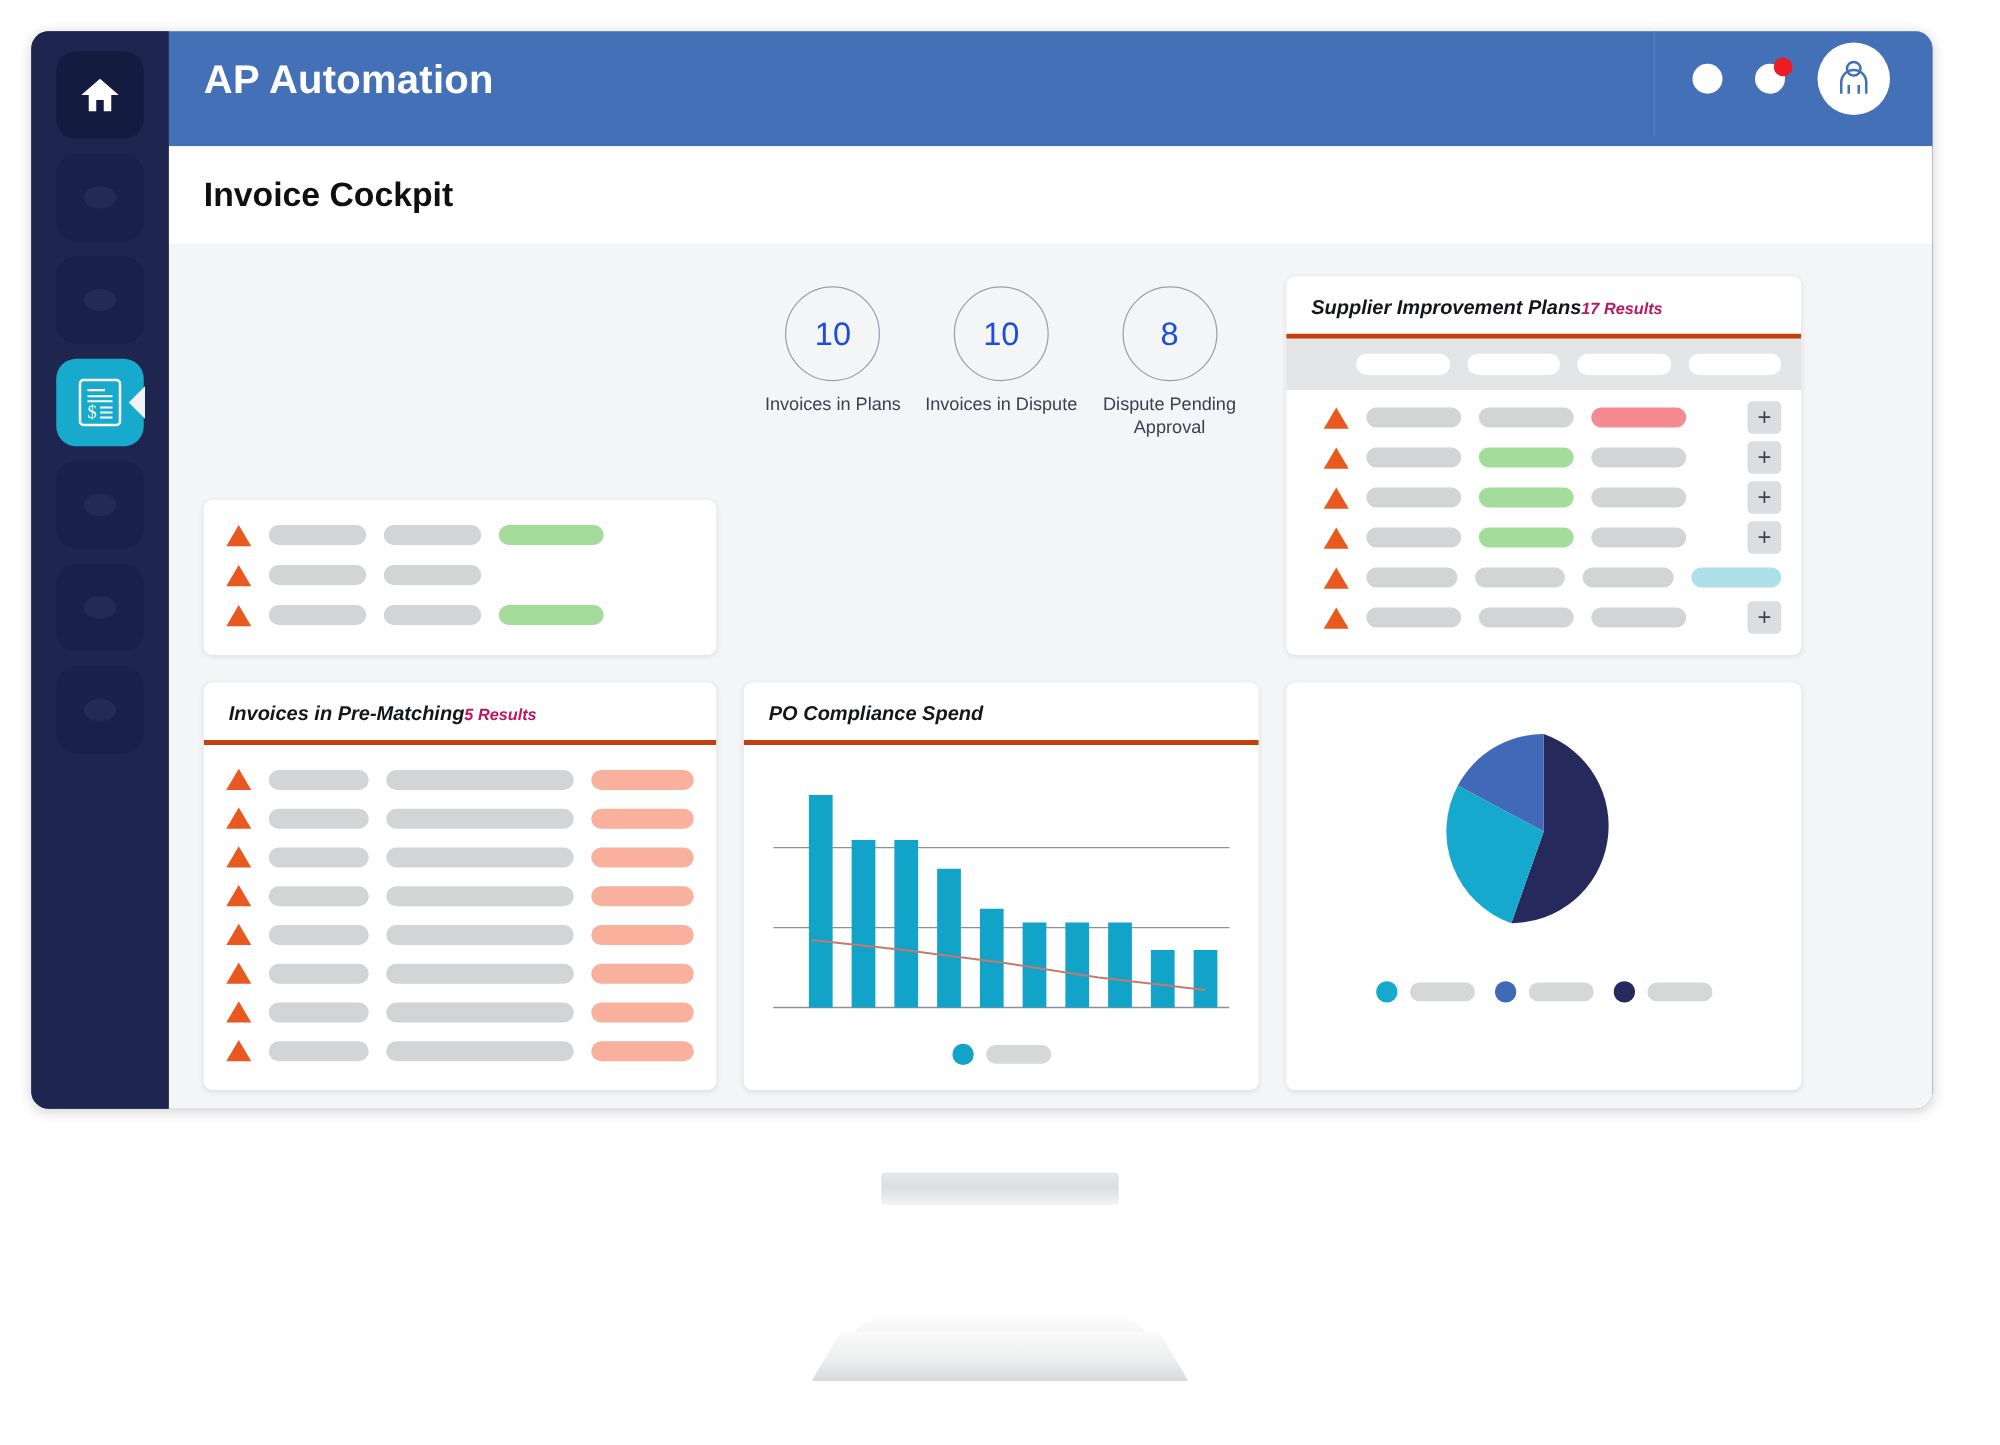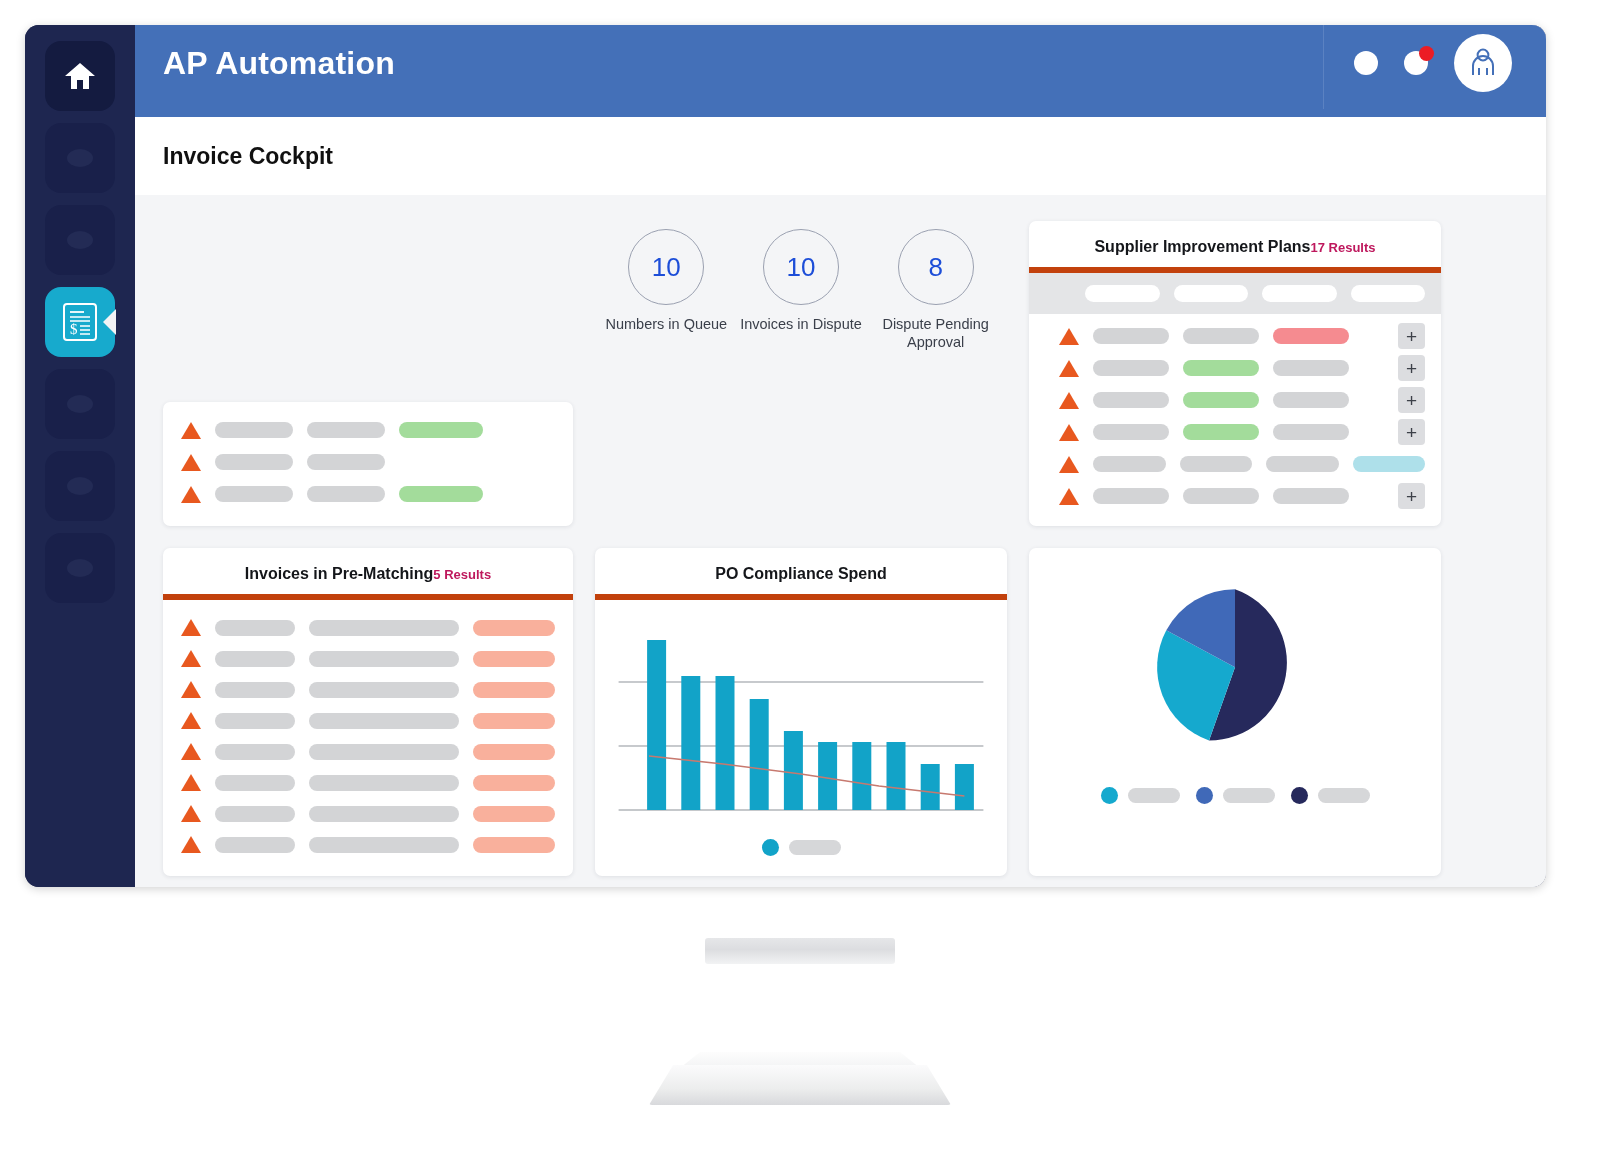--- a/index.html
+++ b/index.html
@@ -125,21 +125,21 @@
   
   #page-title-bar {
     background: #ffffff;
     height: 78px;
     flex: 0 0 78px;
     display: flex;
     align-items: center;
     padding-left: 28px;
   }
   #page-title {
-    font-size: 23px;
+    font-size: 27px;
     font-weight: bold;
     color: #101010;
   }
 
   
   #content {
     flex: 1 1 auto;
     background: #f4f5f7;
     padding: 26px 28px;
     display: grid;
@@ -180,23 +180,24 @@
     background: #ffffff;
     border-radius: 7px;
     box-shadow: 0 1px 4px rgba(30,35,60,.10);
     display: flex;
     flex-direction: column;
     overflow: hidden;
   }
   .card-head {
     display: flex;
     align-items: baseline;
-    justify-content: center;
+    justify-content: flex-start;
     padding: 17px 20px 11px 20px;
-    border-bottom: 6px solid #c2410c;
+    border-bottom: 4px solid #c2410c;
+    font-style: italic;
   }
   .card-title {
     font-size: 16px;
     font-weight: bold;
     color: #14161a;
   }
   .card-results {
     font-size: 13px;
     color: #be185d;
     font-weight: bold;
@@ -404,21 +405,21 @@
 
       <div id="page-title-bar">
         <h1 id="page-title">Invoice Cockpit</h1>
       </div>
 
       <main id="content">
 
         <section id="kpi-row">
           <div class="kpi">
             <div class="kpi-circle">10</div>
-            <div class="kpi-label">Numbers in Queue</div>
+            <div class="kpi-label">Invoices in Plans</div>
           </div>
           <div class="kpi">
             <div class="kpi-circle">10</div>
             <div class="kpi-label">Invoices in Dispute</div>
           </div>
           <div class="kpi">
             <div class="kpi-circle">8</div>
             <div class="kpi-label">Dispute Pending Approval</div>
           </div>
         </section>

